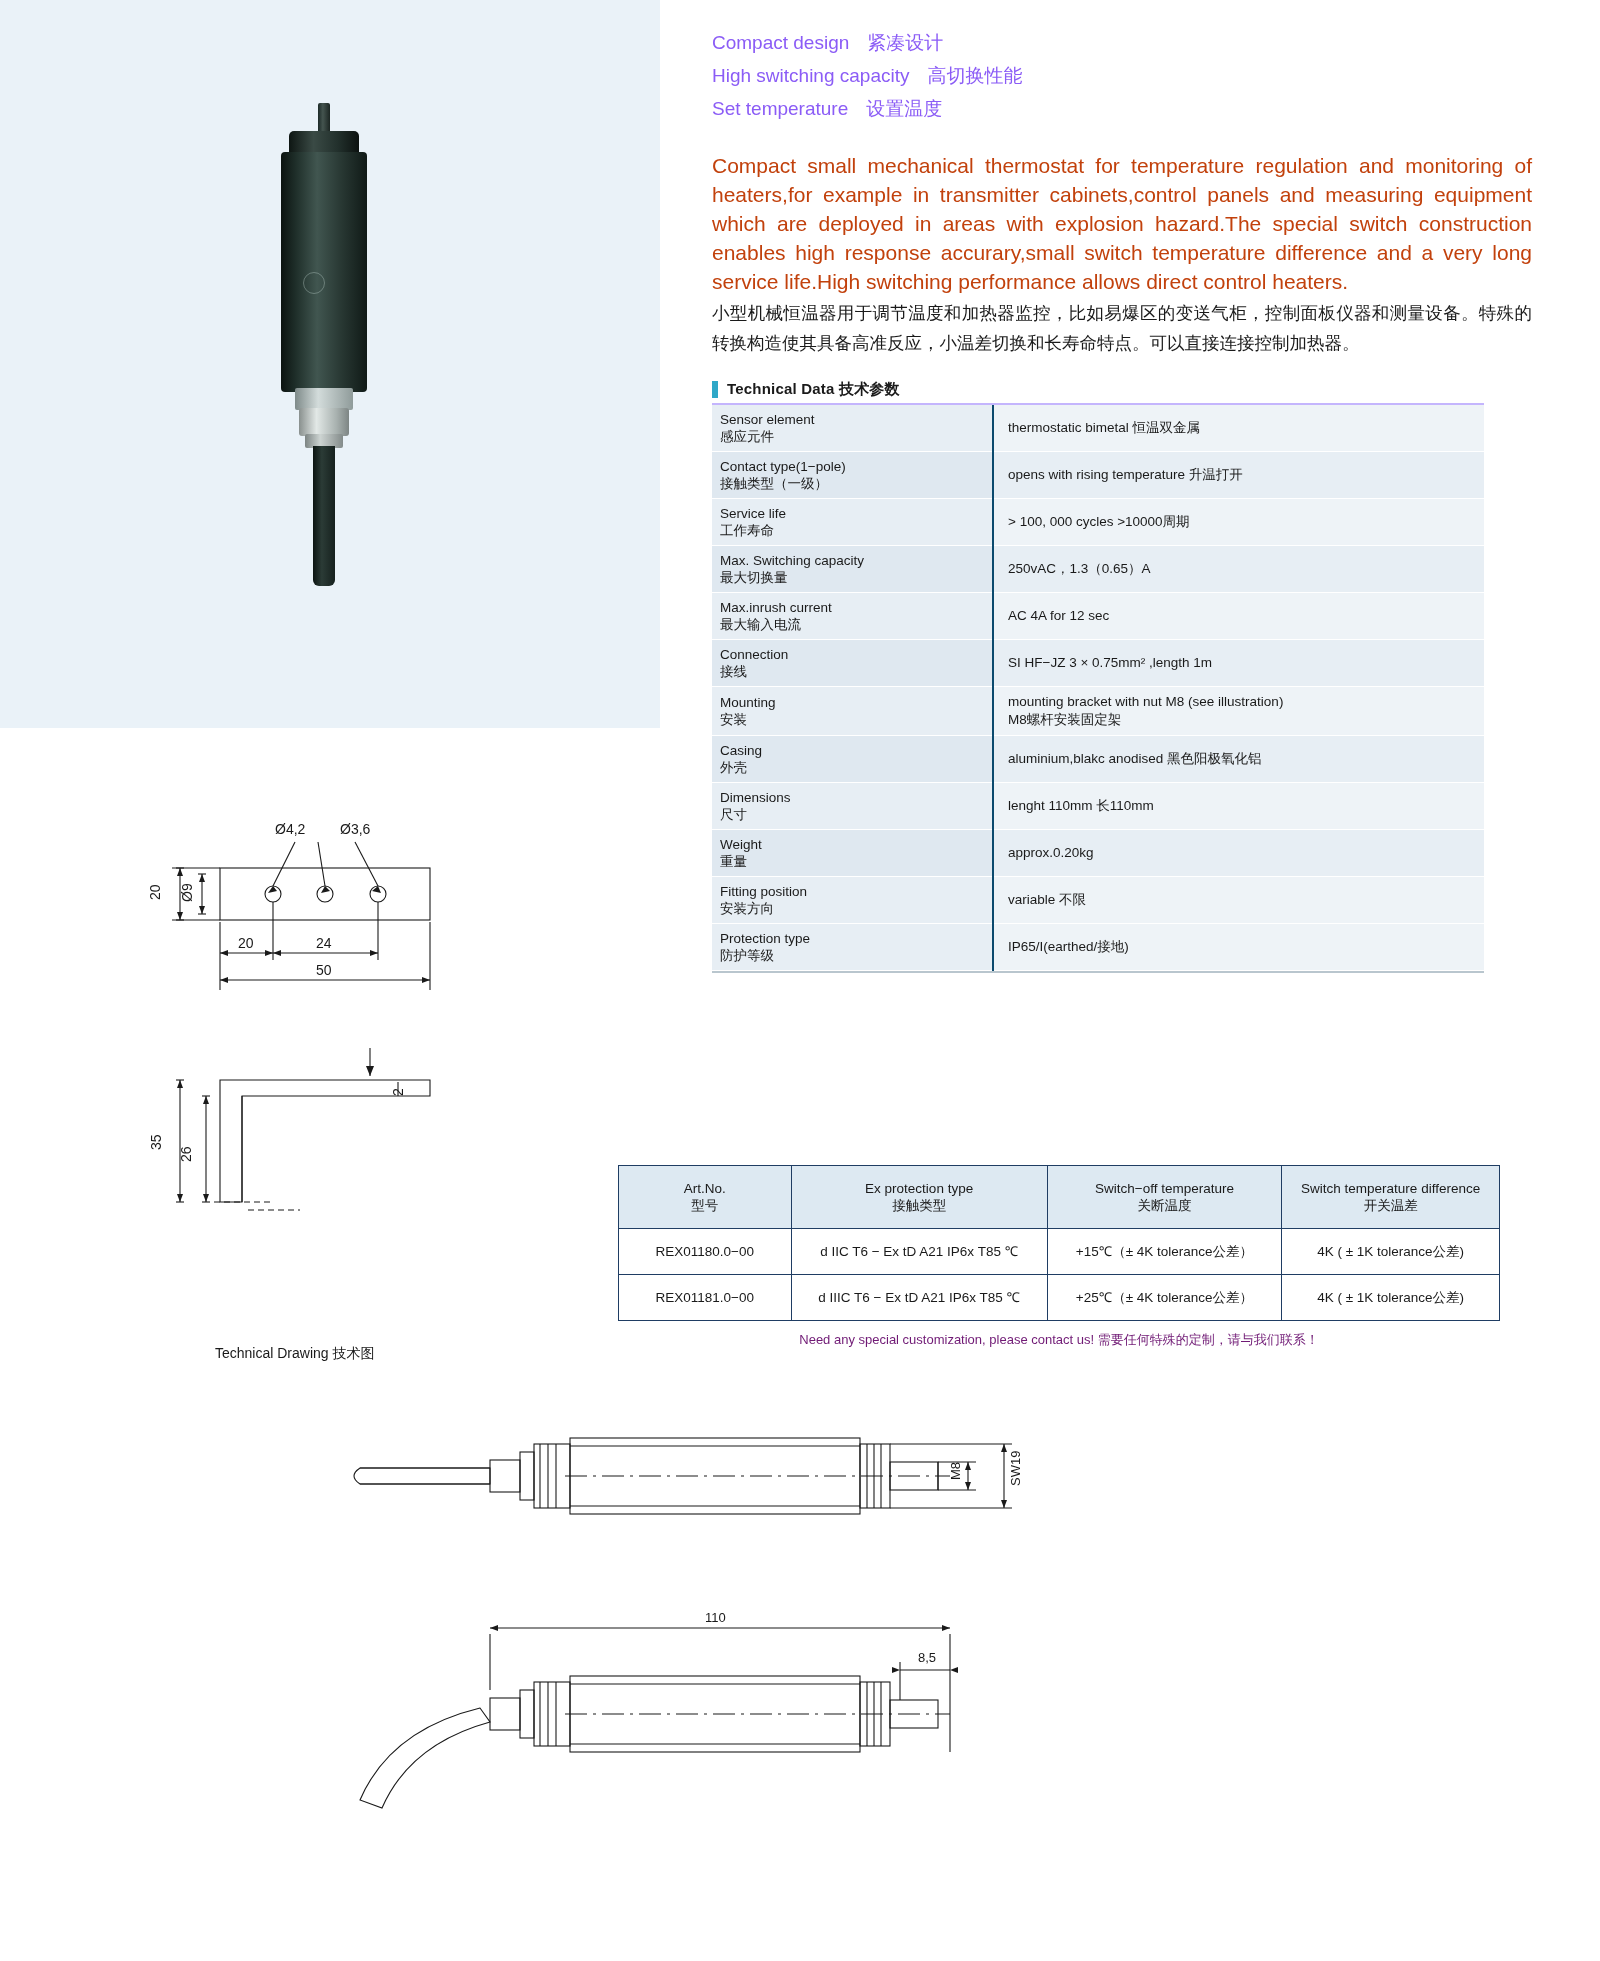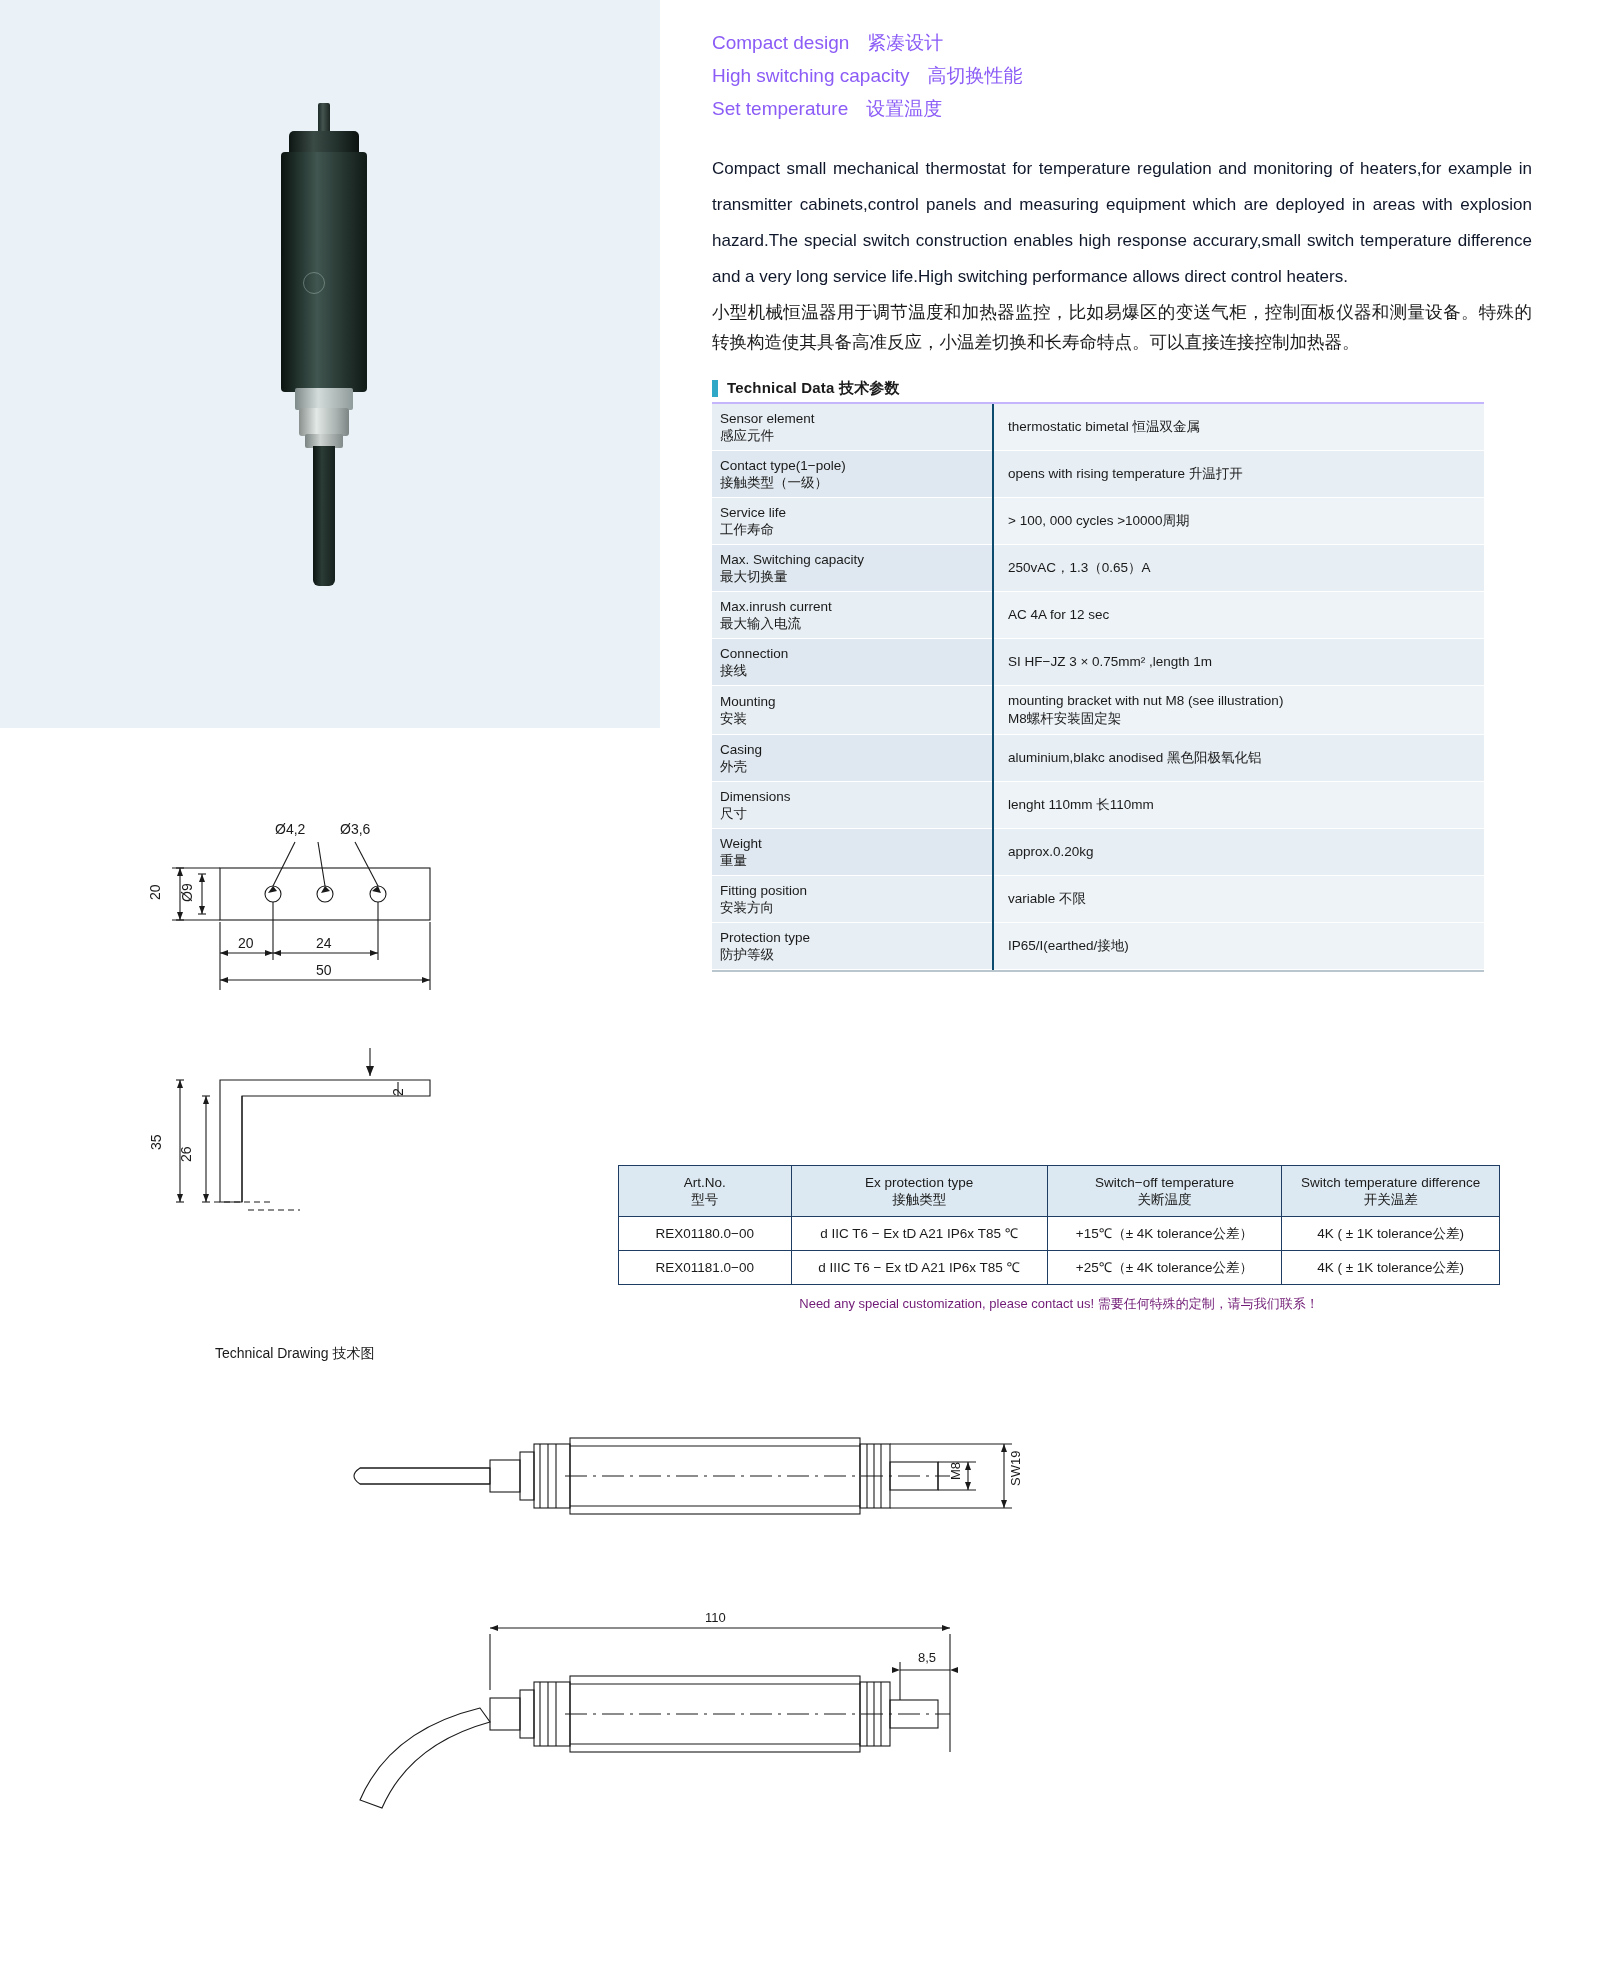--- a/index.html
+++ b/index.html
@@ -86,24 +86,24 @@
   }
   .headline {
     margin-top: 26px;
     font-size: 19px;
     line-height: 33px;
     color: #8b5cf6;
   }
   .headline .cn { margin-left: 18px; }
   .para {
     margin-top: 26px;
-    font-size: 17px;
-    line-height: 36px;
+    font-size: 21px;
+    line-height: 29px;
     text-align: justify;
-    color: #0f172a;
+    color: #c2410c;
   }
   .para-cn {
     margin-top: 2px;
     font-size: 17.5px;
     line-height: 30px;
     text-align: justify;
   }
 
   
   .td-title-wrap {
@@ -160,21 +160,21 @@
     width: 882px;
   }
   table.artno {
     border-collapse: collapse;
     width: 882px;
     font-size: 13px;
   }
   table.artno th, table.artno td {
     border: 1px solid #1f3d63;
     text-align: center;
-    padding: 8px 4px;
+    padding: 14px 4px;
     line-height: 17px;
   }
   table.artno th {
     background: #dde9f2;
     font-weight: normal;
     font-size: 13.5px;
   }
   table.artno td { background: #ffffff; font-size: 13.5px; }
   .contact-note {
     margin-top: 10px;

